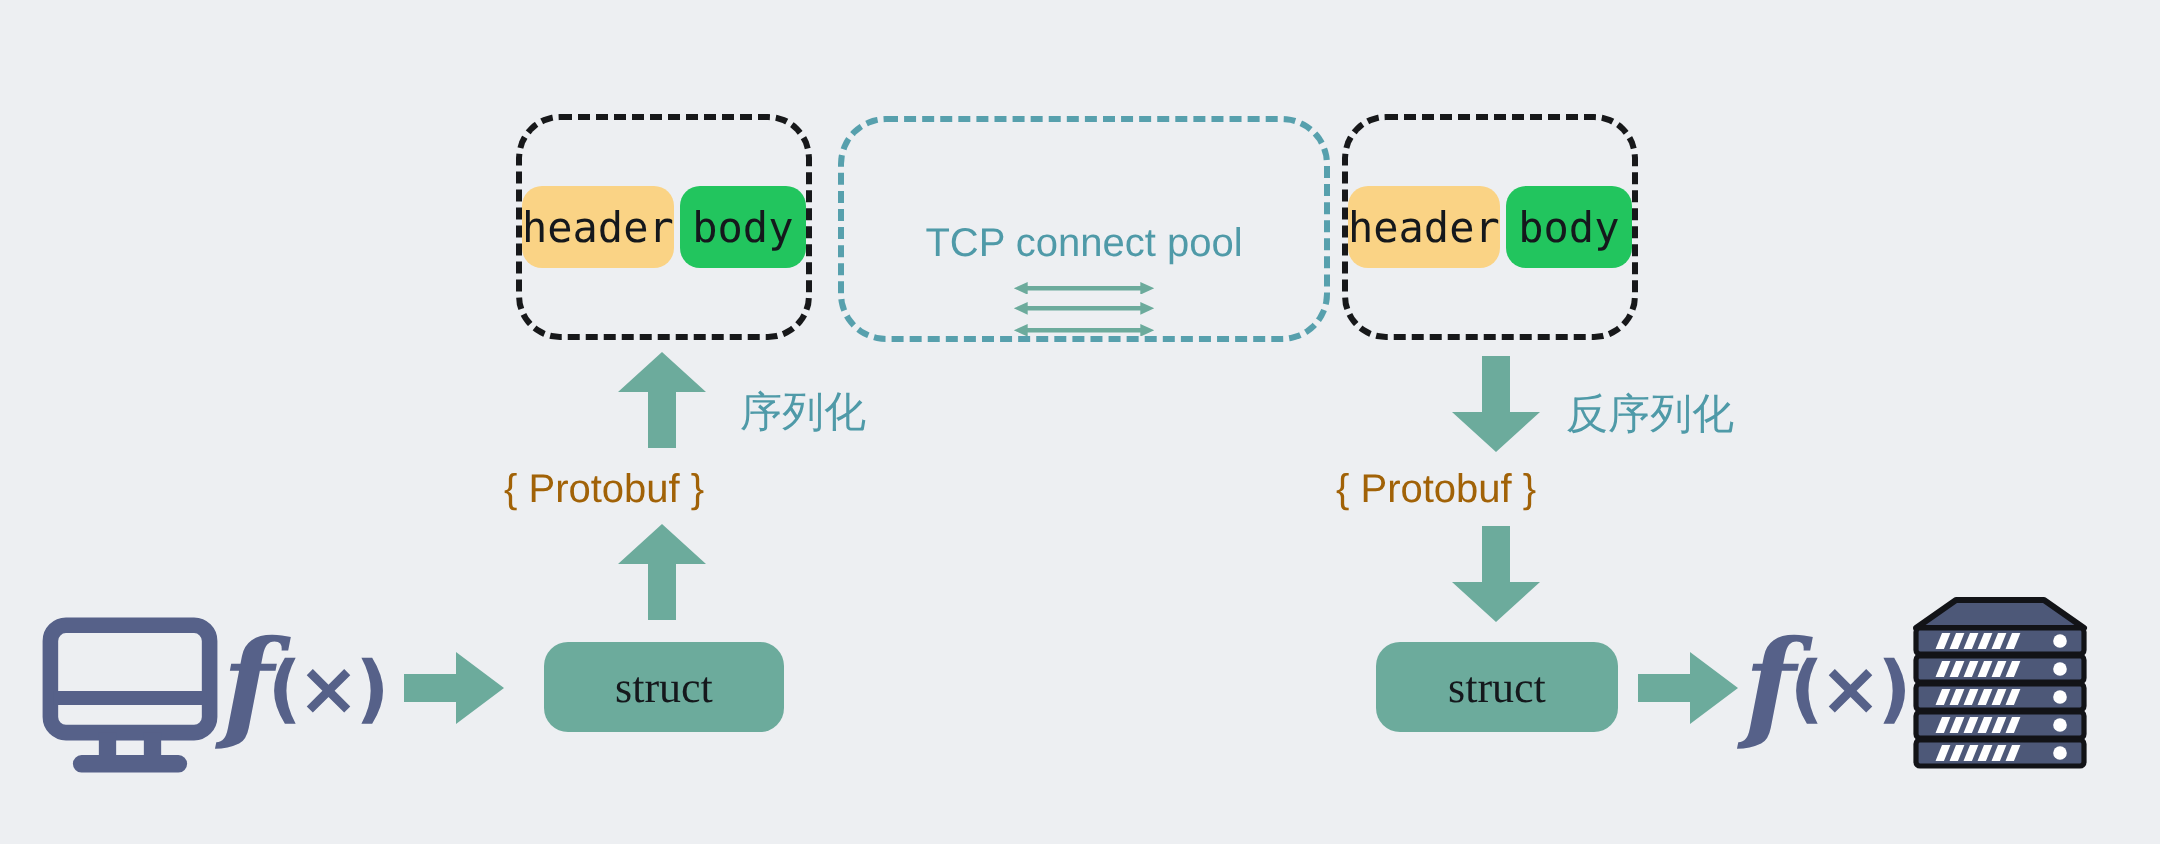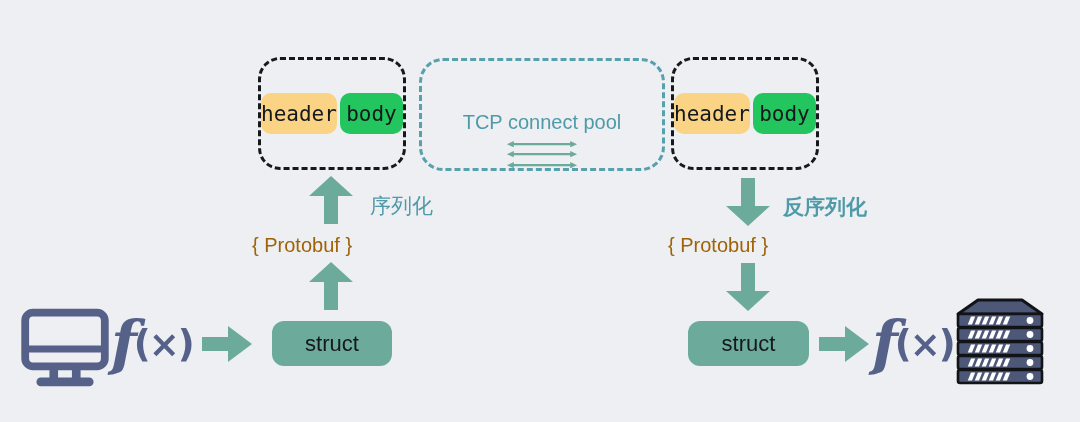--- a/index.html
+++ b/index.html
@@ -33,29 +33,29 @@
   .harrow{display:block; margin-top:4px;}
   
   .varrow{position:absolute;}
   .up1{left:309px; top:176px;}
   .up2{left:309px; top:262px;}
   .down1{left:726px; top:178px;}
   .down2{left:726px; top:263px;}
   
   .cn-label{position:absolute; color:#4f9aa8; font-size:21px; white-space:nowrap;}
   .lbl-serialize{left:370px; top:192px;}
-  .lbl-deserialize{left:783px; top:193px;font-weight:bold;}
+  .lbl-deserialize{left:783px; top:193px;}
   .protobuf{position:absolute; width:160px; text-align:left; color:#a16207; font-size:20px; top:234px;}
   .protobuf-left{left:252px;}
   .protobuf-right{left:668px;}
   
   .struct{
     position:absolute; top:321px; height:45px; background:#6cab9c; border-radius:12px;
     display:flex; align-items:center; justify-content:center;
-    font-family:Liberation Sans, sans-serif; font-size:22px; color:#15181c;
+    font-family:Liberation Serif, serif; font-size:22px; color:#15181c;
   }
   .struct-left{left:272px; width:120px;}
   .struct-right{left:688px; width:121px;}
   
   .monitor{position:absolute; left:20px; top:306px;}
   .server{position:absolute; left:954px; top:297px;}
   .fx{
     position:absolute; display:flex; align-items:center; height:66px;
     color:#566189;
   }

